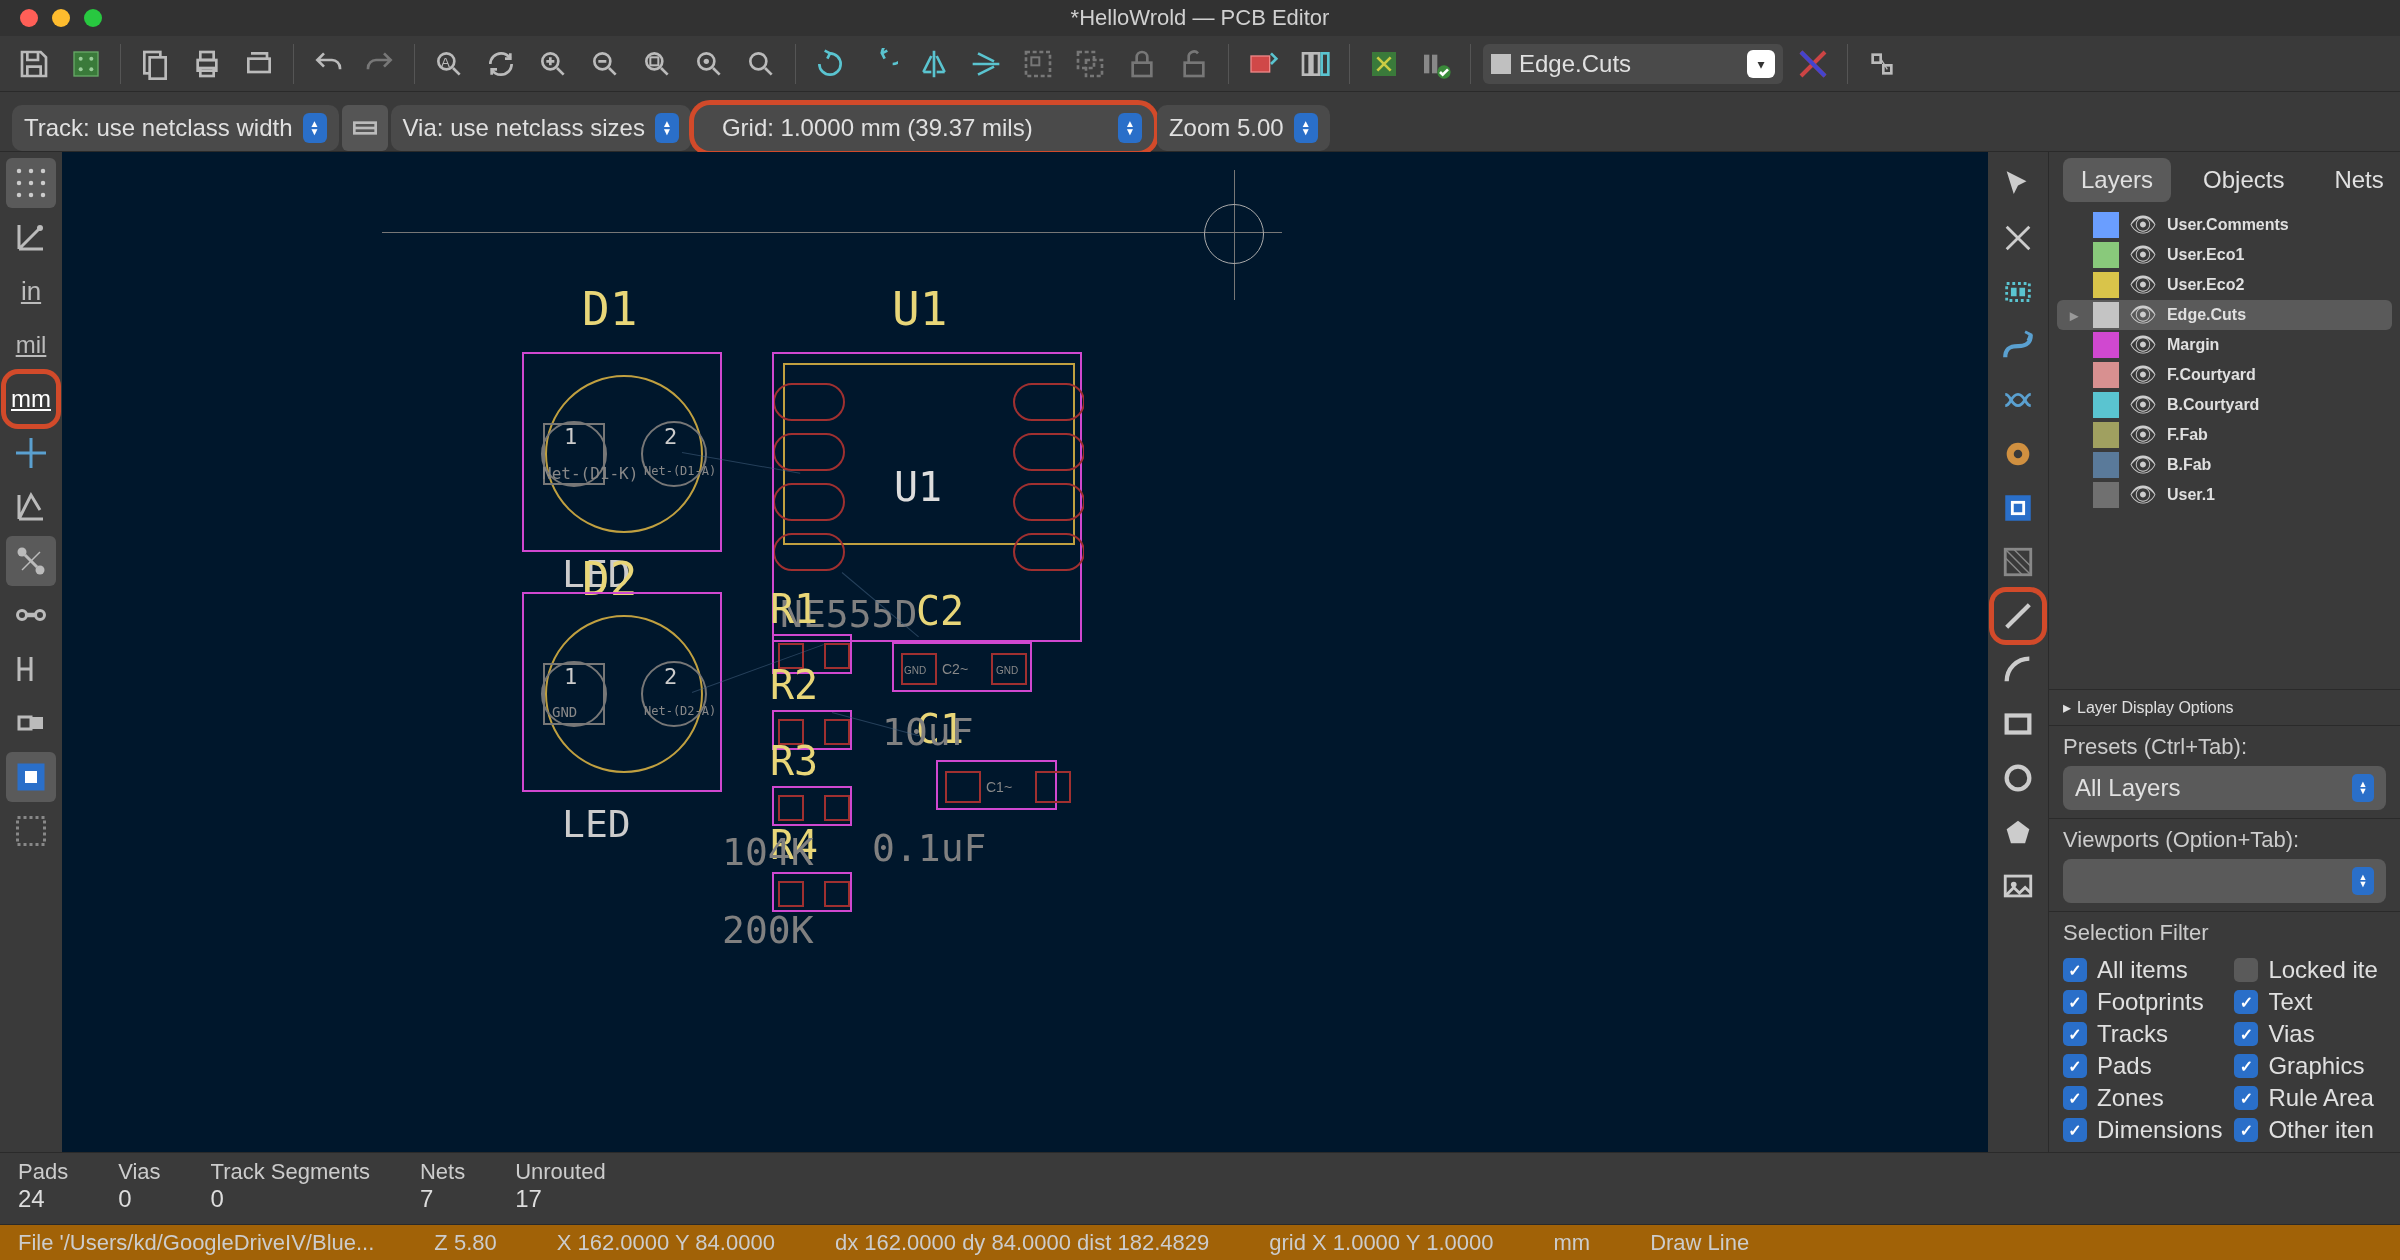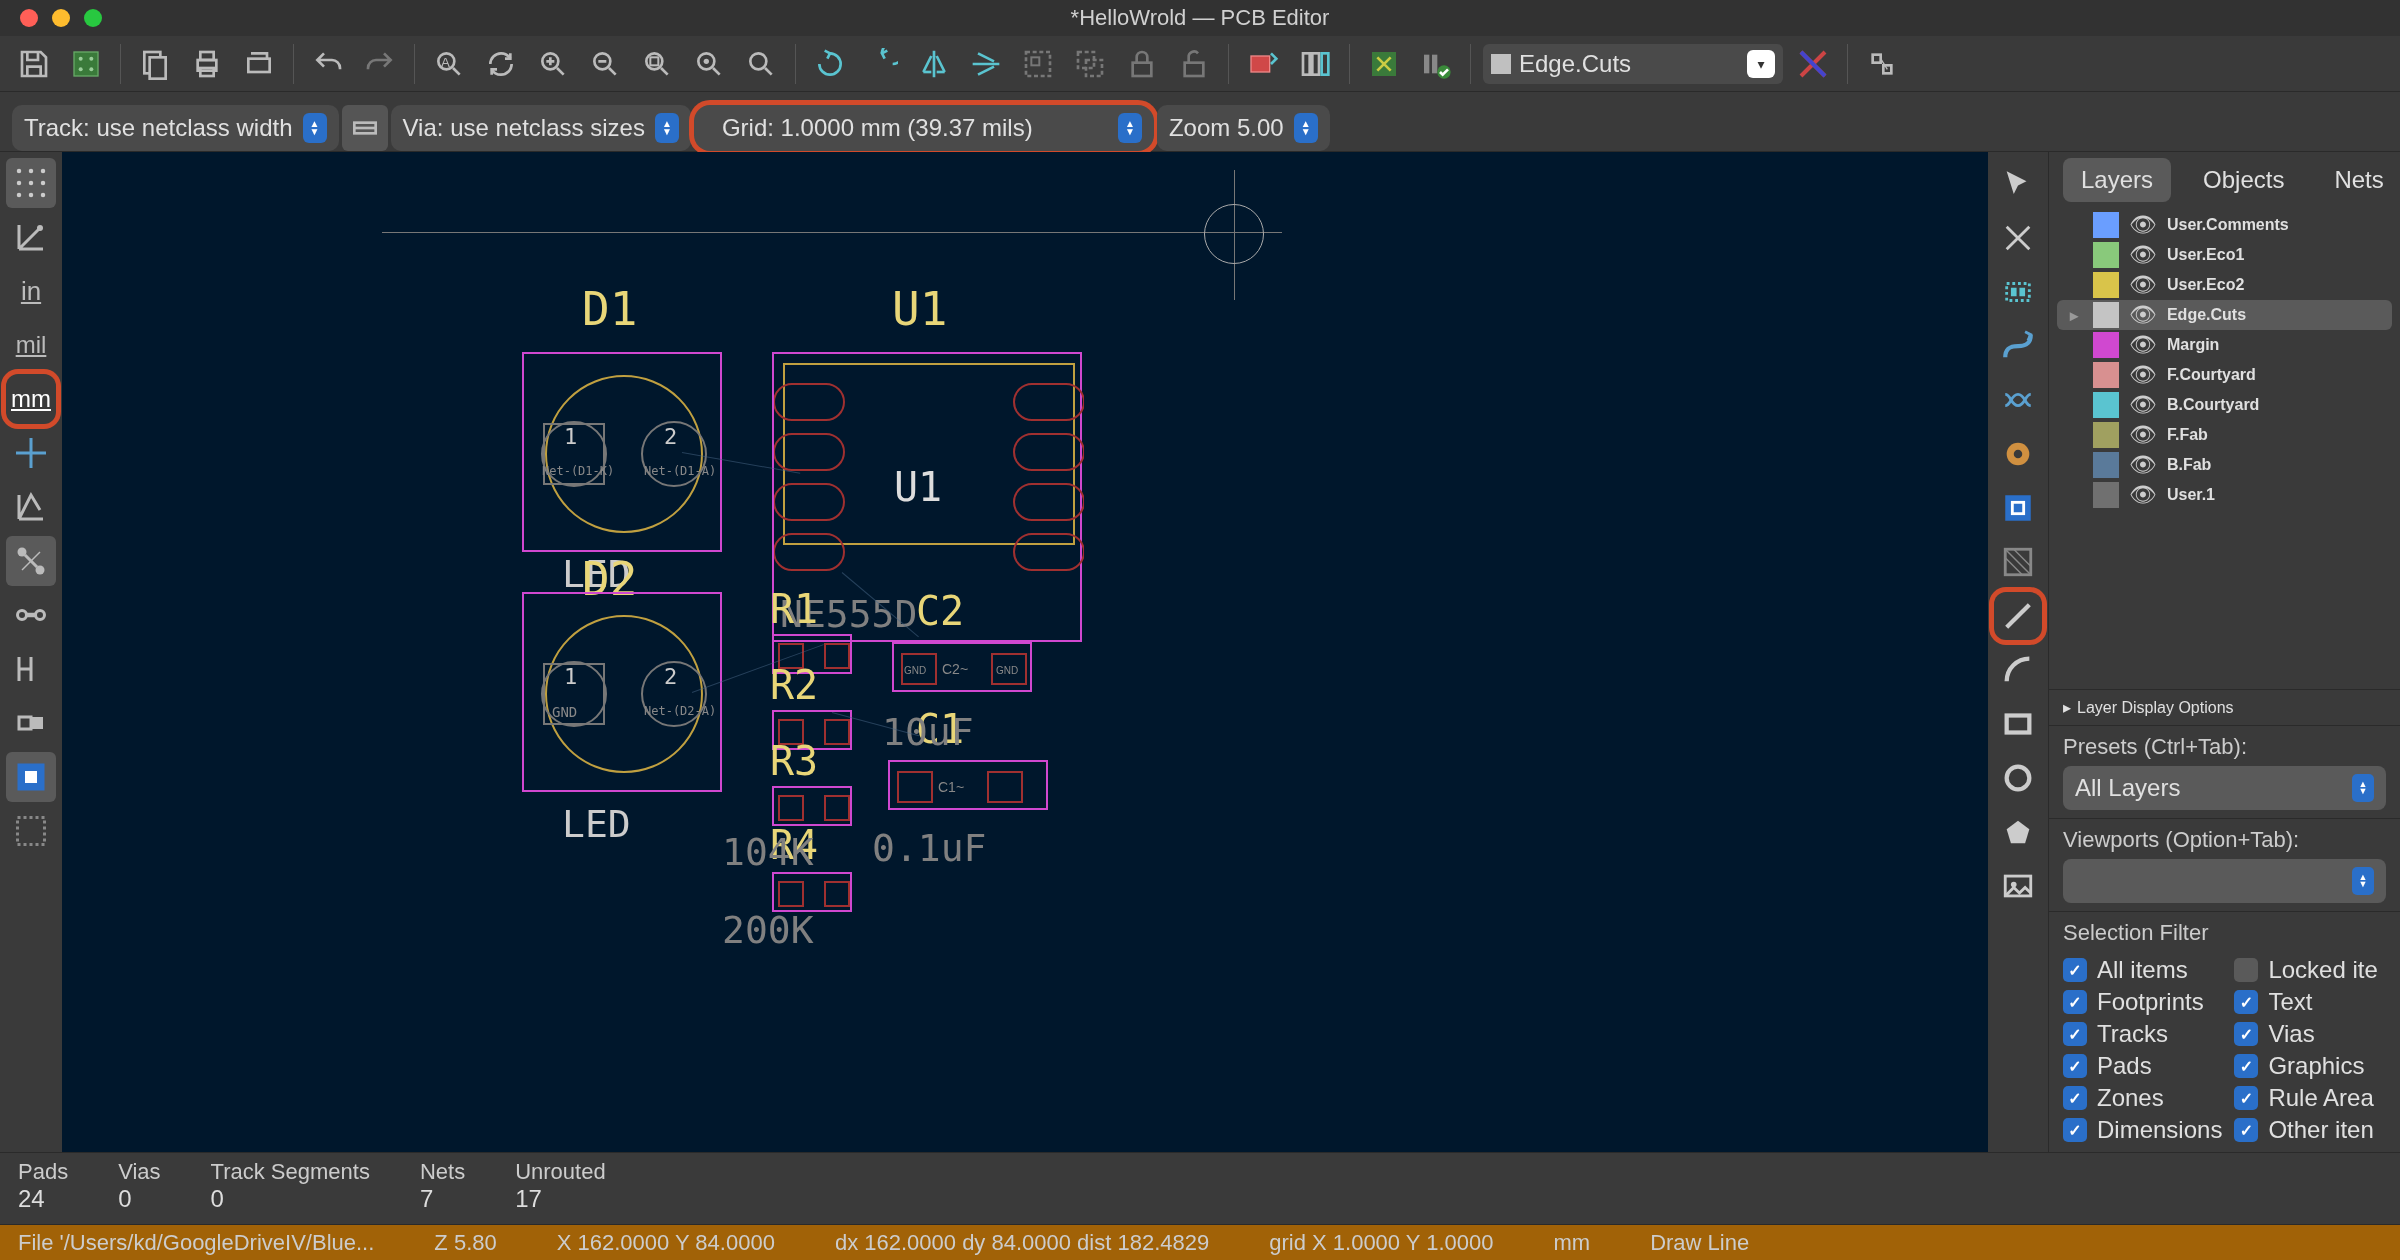--- a/index.html
+++ b/index.html
@@ -397,21 +397,21 @@
     <div class="comp-label" style="left:520px;top:130px;">D1</div>
     <div class="comp-box" style="left:460px;top:200px;width:200px;height:200px;">
       <svg viewBox="0 0 200 200" width="200" height="200" style="position:absolute;">
         <circle cx="100" cy="100" r="78" fill="none" stroke="#c0a040" stroke-width="2"></circle>
         <circle cx="50" cy="100" r="32" fill="none" stroke="#777" stroke-width="2"></circle>
         <circle cx="150" cy="100" r="32" fill="none" stroke="#777" stroke-width="2"></circle>
         <rect x="20" y="70" width="60" height="60" fill="none" stroke="#777" stroke-width="2"></rect>
       </svg>
       <div class="pad-label" style="left:40px;top:70px;color:#ccc;">1</div>
       <div class="pad-label" style="left:140px;top:70px;color:#ccc;">2</div>
-      <div class="pad-label" style="left:18px;top:110px;color:#888;font-size:12px;">Net-(D1-K)</div>
+      <div class="pad-label" style="left:18px;top:110px;color:#888;font-size:16px;">Net-(D1-K)</div>
       <div class="pad-label" style="left:120px;top:110px;color:#888;font-size:12px;">Net-(D1-A)</div>
     </div>
     <div class="comp-silk" style="left:500px;top:400px;">LED</div>
 
     <div class="comp-label" style="left:520px;top:400px;">D2</div>
     <div class="comp-box" style="left:460px;top:440px;width:200px;height:200px;">
       <svg viewBox="0 0 200 200" width="200" height="200" style="position:absolute;">
         <circle cx="100" cy="100" r="78" fill="none" stroke="#c0a040" stroke-width="2"></circle>
         <circle cx="50" cy="100" r="32" fill="none" stroke="#777" stroke-width="2"></circle>
         <circle cx="150" cy="100" r="32" fill="none" stroke="#777" stroke-width="2"></circle>
@@ -468,21 +468,21 @@
 
     <div class="comp-label" style="left:854px;top:436px;font-size:40px;">C2</div>
     <div class="comp-box" style="left:830px;top:490px;width:140px;height:50px;"><svg viewBox="0 0 140 50" width="140" height="50">
           <rect x="8" y="10" width="34" height="30" fill="none" stroke="#a03030" stroke-width="2"></rect>
           <rect x="98" y="10" width="34" height="30" fill="none" stroke="#a03030" stroke-width="2"></rect>
           <text x="48" y="30" font-size="14" fill="#888">C2~</text>
           <text x="10" y="30" font-size="10" fill="#888">GND</text>
           <text x="102" y="30" font-size="10" fill="#888">GND</text>
         </svg></div>
     <div class="comp-label" style="left:854px;top:554px;font-size:40px;">C1</div>
-    <div class="comp-box" style="left:826px;top:608px;width:160px;height:50px;"><svg viewBox="0 0 140 50" width="140" height="50">
+    <div class="comp-box" style="left:874px;top:608px;width:121px;height:50px;"><svg viewBox="0 0 140 50" width="140" height="50">
           <rect x="8" y="10" width="34" height="30" fill="none" stroke="#a03030" stroke-width="2"></rect>
           <rect x="98" y="10" width="34" height="30" fill="none" stroke="#a03030" stroke-width="2"></rect>
           <text x="48" y="30" font-size="14" fill="#888">C1~</text>
         </svg></div>
     <div class="comp-value" style="left:820px;top:558px;font-size:38px;">10uF</div>
     <div class="comp-value" style="left:810px;top:674px;font-size:38px;">0.1uF</div>
 
     <div class="ratsnest" style="left:620px;top:300px;width:120px;transform:rotate(10deg);"></div>
     <div class="ratsnest" style="left:630px;top:540px;width:140px;transform:rotate(-20deg);"></div>
     <div class="ratsnest" style="left:780px;top:420px;width:100px;transform:rotate(40deg);"></div>

